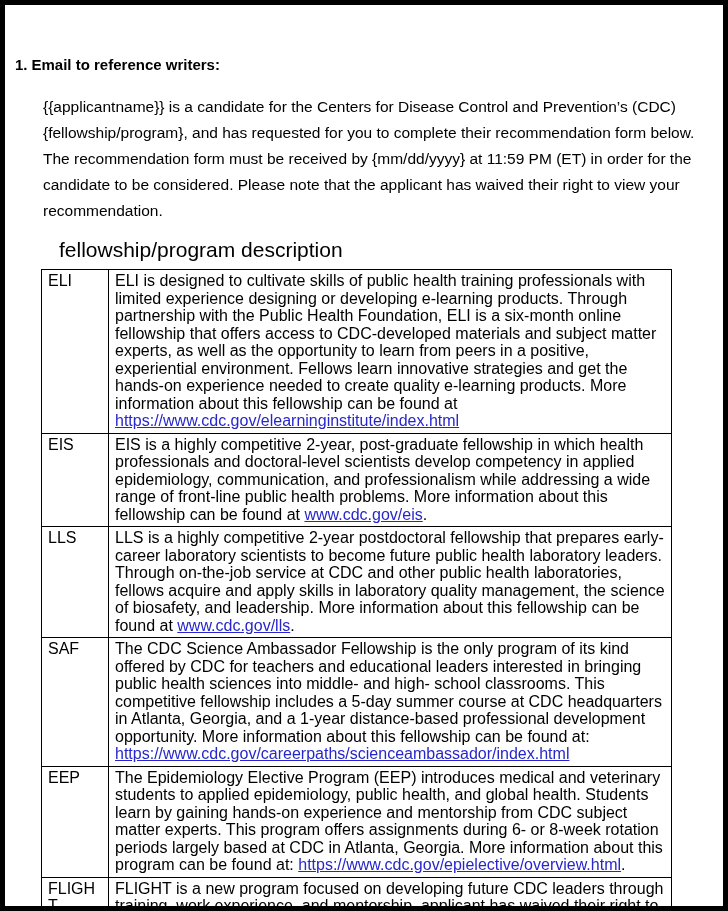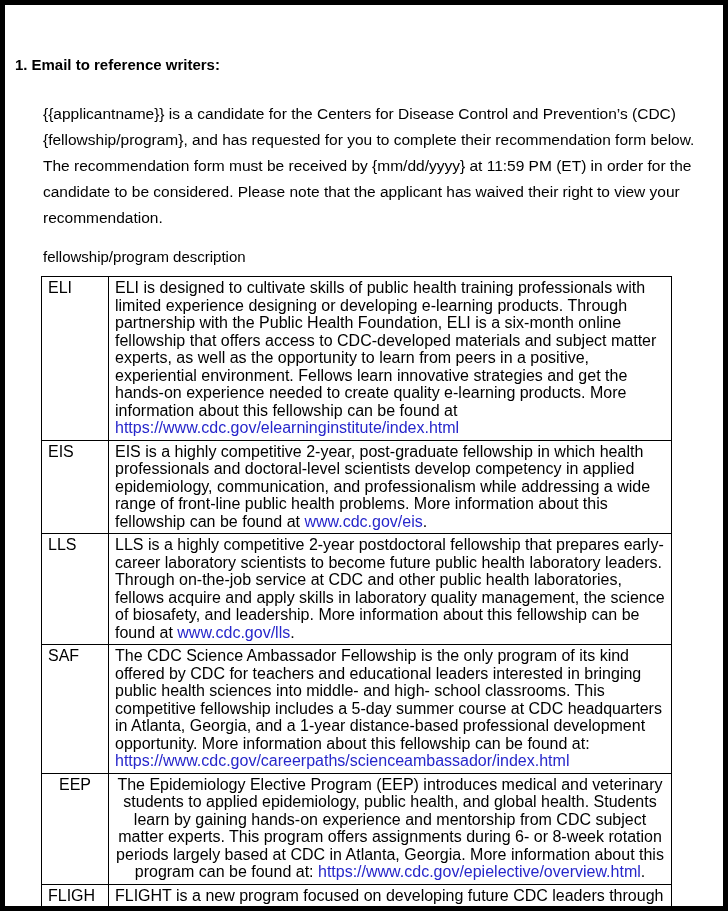--- a/index.html
+++ b/index.html
@@ -28,28 +28,28 @@
     font-size: 15px;
     line-height: 20px;
   }
   .section-heading .num { margin-right: 4px; }
   .salutation {
     margin: 26px 0 0 38px;
     font-size: 15.5px;
     line-height: 26px;
   }
   .body-par {
-    margin: 26px 6px 0 38px;
+    margin: 19px 6px 0 38px;
     width: 676px;
     font-size: 15.5px;
     line-height: 26px;
   }
   .caption {
-    margin: 13px 0 0 38px;
-    font-size: 15px;
+    margin: 13px 0 0 54px;
+    font-size: 21px;
     line-height: 26px;
   }
   table.programs {
     border-collapse: collapse;
     margin: 6px 0 0 36px;
     width: 630px;
     table-layout: fixed;
   }
   table.programs col.c1 { width: 67px; }
   table.programs col.c2 { width: 563px; }
@@ -59,23 +59,24 @@
     font-size: 16px;
     line-height: 17.5px;
     padding: 2px 6px 3px 6px;
     box-sizing: border-box;
     word-wrap: break-word;
   }
   tr.h0 { height: 122px; }
   tr.h1 { height: 77px; }
   tr.h2 { height: 85px; margin-left: 15px; }
   tr.h3 { height: 106px; }
-  tr.h4 { height: 84px; text-align: center; }
+  tr.h4 { height: 84px; }
   a.lnk {
     color: var(--link-color, #2626CB);
+    text-decoration: underline;
     cursor: pointer;
   }
 </style>
 </head>
 <body>
 
 <div class="page">
 
 
   <div class="section-heading">

